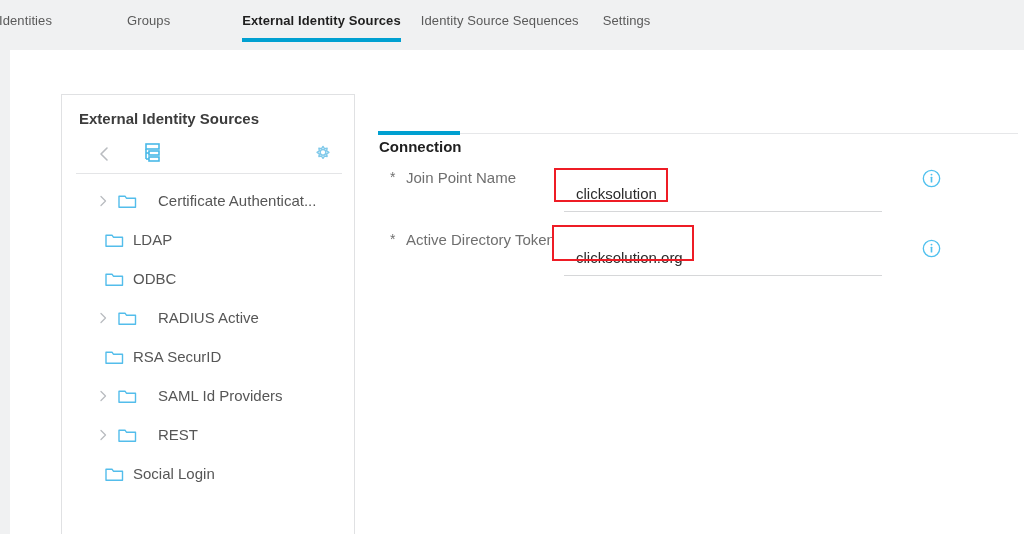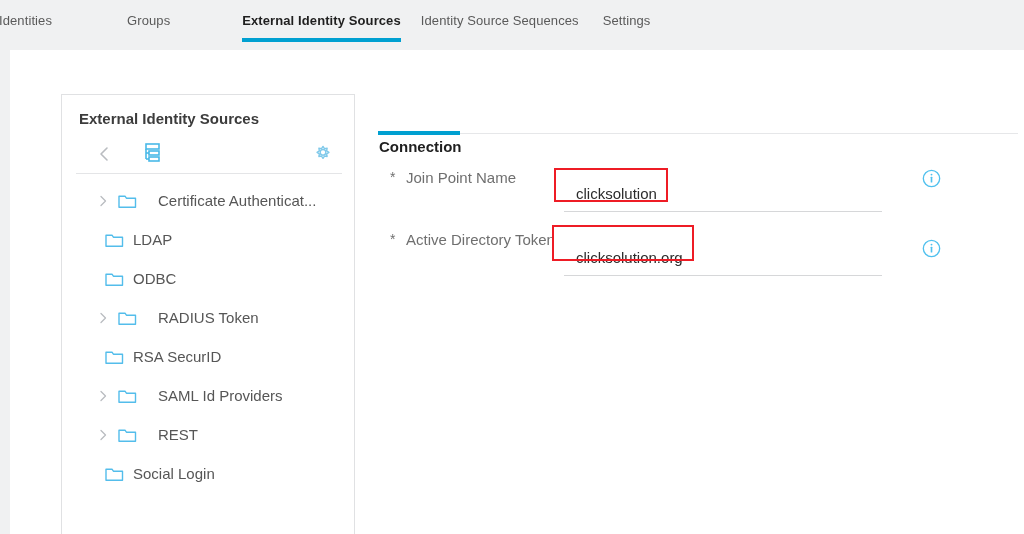--- a/index.html
+++ b/index.html
@@ -331,21 +331,21 @@
         <span class="tree-caret">
           <svg width="14" height="14" viewBox="0 0 14 14">
               <polyline points="5,2.5 9.5,7 5,11.5" fill="none" stroke="#b9bcc0" stroke-width="1.3" stroke-linecap="round" stroke-linejoin="round"></polyline>
             </svg>
         </span>
         <span class="tree-folder">
           <svg width="19" height="16" viewBox="0 0 19 16">
               <path d="M1 3.2h6l1.4 2h9.1v9H1z" fill="#ffffff" stroke="#53bdeb" stroke-width="1.4" stroke-linejoin="round"></path>
             </svg>
         </span>
-        <span class="tree-label">RADIUS Token</span>
+        <span class="tree-label">RADIUS Active</span>
       </div>
 
       <div class="tree-item">
         <span class="tree-folder no-caret">
           <svg width="19" height="16" viewBox="0 0 19 16">
               <path d="M1 3.2h6l1.4 2h9.1v9H1z" fill="#ffffff" stroke="#53bdeb" stroke-width="1.4" stroke-linejoin="round"></path>
             </svg>
         </span>
         <span class="tree-label no-caret">RSA SecurID</span>
       </div>

